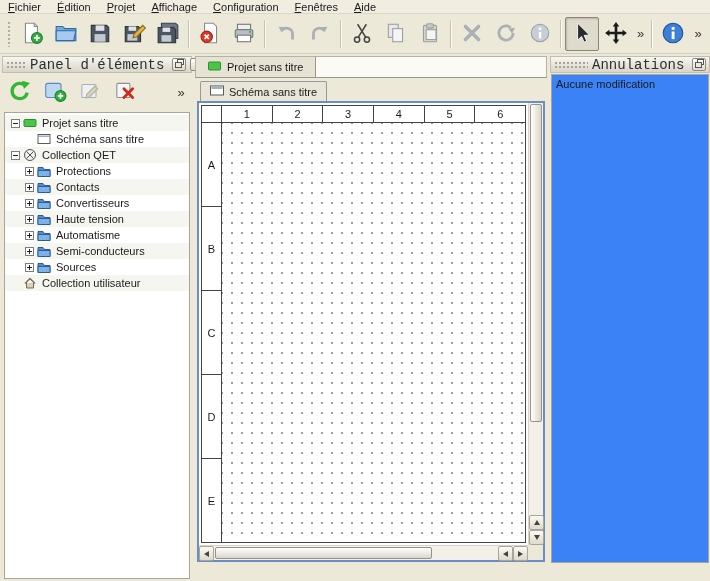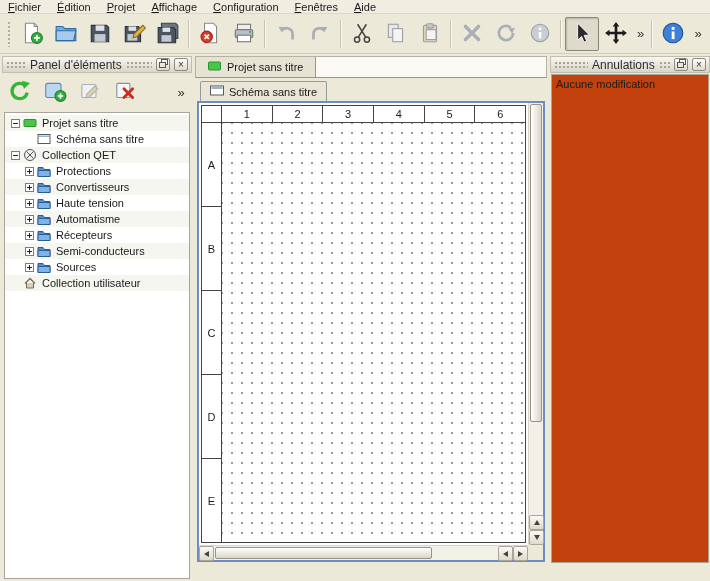--- a/index.html
+++ b/index.html
@@ -25,21 +25,21 @@
   .workspace{flex:1;min-height:0;display:flex;gap:3px;padding:2px 0 2px 2px;}
 
   
   .dock{display:flex;flex-direction:column;background:#ece9d8;}
   .dock-left{width:190px;flex:none;}
   .dock-right{width:160px;flex:none;}
   .dock-title{height:17px;flex:none;display:flex;align-items:center;gap:4px;padding:0 3px;background:linear-gradient(#f7f6f1,#d9d6c8);border:1px solid #c2beae;}
   .grip{height:8px;background-image:radial-gradient(#a7a392 38%,transparent 40%);background-size:4px 4px;}
   .grip.sm{width:20px;flex:none;}
   .grip.lg{flex:1;}
-  .dock-title-text{font-size:12px;color:#2e2e2e;white-space:nowrap;}
+  .dock-title-text{font-size:14px;color:#2e2e2e;white-space:nowrap;font-family:Liberation Mono, monospace;}
   .dock-btn{width:14px;height:13px;flex:none;border:1px solid #8e8a7e;background:linear-gradient(#fefefe,#dedacb);display:flex;align-items:center;justify-content:center;font-size:10px;line-height:1;color:#333;border-radius:2px;}
 
   
   .panel-toolbar{height:38px;flex:none;display:flex;align-items:center;gap:5px;padding:3px 3px;}
   .pbtn{width:30px;height:30px;flex:none;display:flex;align-items:center;justify-content:center;border:1px solid transparent;border-radius:2px;}
 
   .filter-row{height:26px;flex:none;display:flex;align-items:center;gap:5px;padding:2px 4px;}
   .filter-input{flex:1;height:19px;border:1px solid #7f9db9;background:#fff;font-family:"Liberation Sans",sans-serif;font-size:11px;padding:0 3px;}
 
   
@@ -80,21 +80,21 @@
   .sbtn{flex:none;width:15px;height:15px;border:1px solid #a9a598;background:linear-gradient(#fbfaf4,#dedacb);display:flex;align-items:center;justify-content:center;border-radius:2px;}
   .vthumb{flex:none;height:72%;margin:1px;background:linear-gradient(90deg,#ffffff,#d9d6c8);border:1px solid #979385;border-radius:2px;}
   .hthumb{flex:none;width:66%;margin:1px;background:linear-gradient(#ffffff,#d9d6c8);border:1px solid #979385;border-radius:2px;}
   .track{flex:1;}
   .tri-up{width:0;height:0;border-left:3.5px solid transparent;border-right:3.5px solid transparent;border-bottom:5px solid #44443a;}
   .tri-down{width:0;height:0;border-left:3.5px solid transparent;border-right:3.5px solid transparent;border-top:5px solid #44443a;}
   .tri-left{width:0;height:0;border-top:3.5px solid transparent;border-bottom:3.5px solid transparent;border-right:5px solid #44443a;}
   .tri-right{width:0;height:0;border-top:3.5px solid transparent;border-bottom:3.5px solid transparent;border-left:5px solid #44443a;}
 
   
-  .undo-list{flex:1;min-height:0;margin:1px 1px 16px 1px;background:#c2410c;border:1px solid #a9a598;}
+  .undo-list{flex:1;min-height:0;margin:1px 1px 16px 1px;background:#3b82f6;border:1px solid #a9a598;}
   .undo-item{padding:3px 4px;font-size:11px;}
 </style>
 </head>
 <body>
 
 <div class="app">
 
   <div class="menubar">
     <span class="menu-item">Fichier</span>
     <span class="menu-item">Édition</span>
@@ -388,20 +388,31 @@
         </div>
         <div class="tree-row">
           <span class="indent"></span>
           <span class="expander plus"></span>
           <span class="ticon">
               <svg width="15" height="14">
                 <path d="M1 3.5h5l1.5 2H13v7H1z" fill="#4f8fd0" stroke="#2a5d9e"></path>
                 <path d="M1 6.5h12v6H1z" fill="#7fb2e5" stroke="#2a5d9e"></path>
               </svg>
             </span>
+          <span class="tlabel">Contacts</span>
+        </div>
+        <div class="tree-row">
+          <span class="indent"></span>
+          <span class="expander plus"></span>
+          <span class="ticon">
+              <svg width="15" height="14">
+                <path d="M1 3.5h5l1.5 2H13v7H1z" fill="#4f8fd0" stroke="#2a5d9e"></path>
+                <path d="M1 6.5h12v6H1z" fill="#7fb2e5" stroke="#2a5d9e"></path>
+              </svg>
+            </span>
           <span class="tlabel">Convertisseurs</span>
         </div>
         <div class="tree-row">
           <span class="indent"></span>
           <span class="expander plus"></span>
           <span class="ticon">
               <svg width="15" height="14">
                 <path d="M1 3.5h5l1.5 2H13v7H1z" fill="#4f8fd0" stroke="#2a5d9e"></path>
                 <path d="M1 6.5h12v6H1z" fill="#7fb2e5" stroke="#2a5d9e"></path>
               </svg>
@@ -411,31 +422,20 @@
         <div class="tree-row">
           <span class="indent"></span>
           <span class="expander plus"></span>
           <span class="ticon">
               <svg width="15" height="14">
                 <path d="M1 3.5h5l1.5 2H13v7H1z" fill="#4f8fd0" stroke="#2a5d9e"></path>
                 <path d="M1 6.5h12v6H1z" fill="#7fb2e5" stroke="#2a5d9e"></path>
               </svg>
             </span>
           <span class="tlabel">Automatisme</span>
-        </div>
-        <div class="tree-row">
-          <span class="indent"></span>
-          <span class="expander plus"></span>
-          <span class="ticon">
-              <svg width="15" height="14">
-                <path d="M1 3.5h5l1.5 2H13v7H1z" fill="#4f8fd0" stroke="#2a5d9e"></path>
-                <path d="M1 6.5h12v6H1z" fill="#7fb2e5" stroke="#2a5d9e"></path>
-              </svg>
-            </span>
-          <span class="tlabel">Récepteurs</span>
         </div>
         <div class="tree-row">
           <span class="indent"></span>
           <span class="expander plus"></span>
           <span class="ticon">
               <svg width="15" height="14">
                 <path d="M1 3.5h5l1.5 2H13v7H1z" fill="#4f8fd0" stroke="#2a5d9e"></path>
                 <path d="M1 6.5h12v6H1z" fill="#7fb2e5" stroke="#2a5d9e"></path>
               </svg>
             </span>

